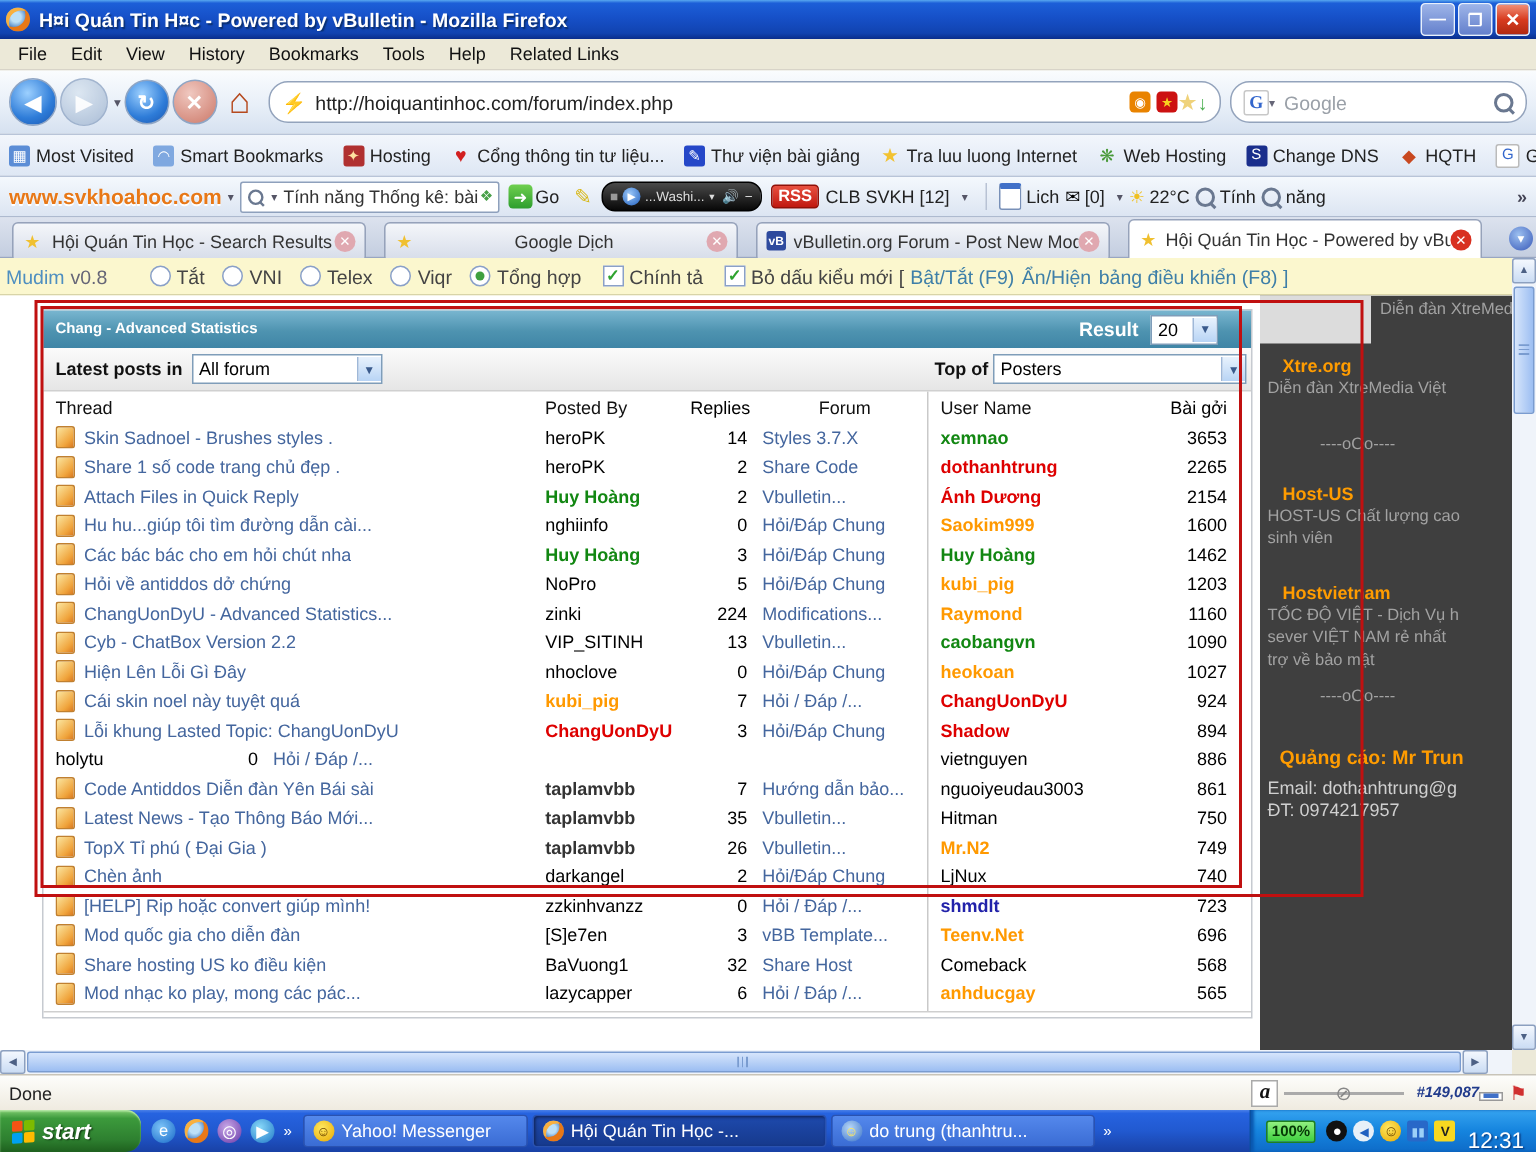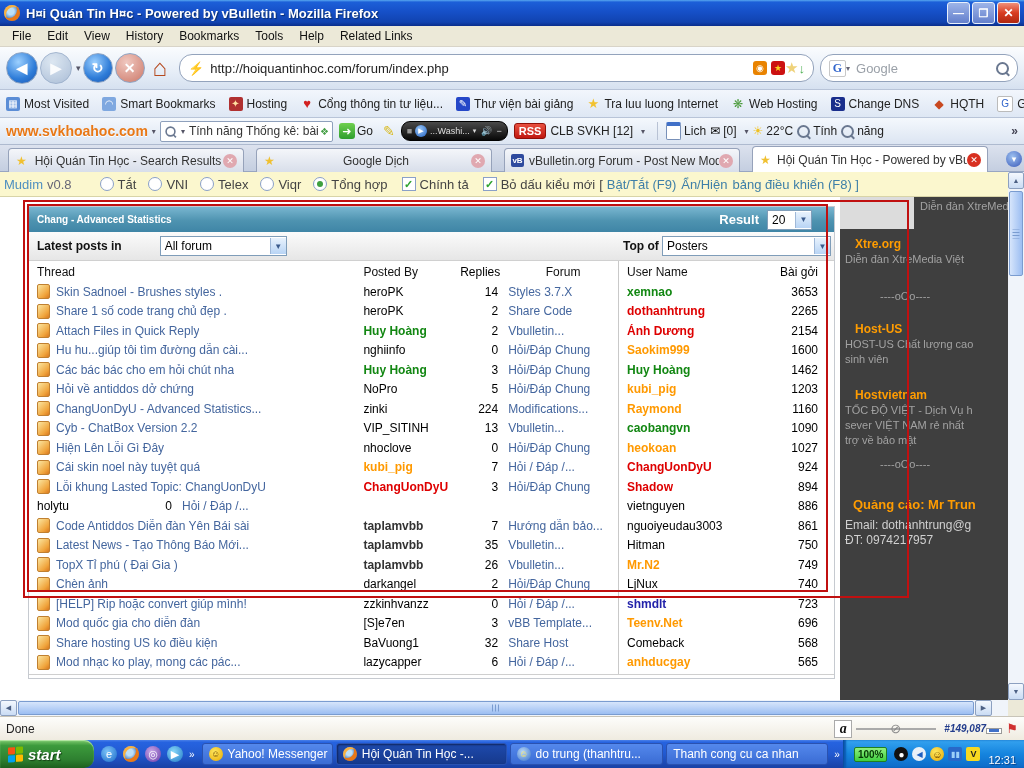--- a/index.html
+++ b/index.html
@@ -80,21 +80,21 @@
   
   #content{left:0;top:197px;width:1008px;height:503px;background:#fff;overflow:hidden;}
   
   #panel{position:absolute;left:28px;top:9px;width:807px;border:1px solid #C6CAD0;background:#fff;box-sizing:border-box;}
   .p-title{height:25px;background:linear-gradient(180deg,#79B6D0 0%,#4E93B0 55%,#3F85A6 100%);display:flex;align-items:center;padding:0 8px;}
   .p-title .pt{color:#fff;font-weight:bold;font-size:10px;flex:1;}
   .p-title .res{color:#fff;font-weight:bold;font-size:13px;margin-right:8px;}
   .xpsel{background:#fff;border:1px solid #7F9DB9;height:18px;display:flex;align-items:center;font-size:12px;color:#000;}
   .xpsel .val{padding:0 4px;flex:1;white-space:nowrap;overflow:hidden;}
   .xpsel .arr{width:15px;height:16px;background:linear-gradient(180deg,#E8F2FD,#B8D4F5);border-left:1px solid #9FB8D8;color:#3A5A8C;font-size:8px;display:flex;align-items:center;justify-content:center;}
-  .p-controls{height:28px;background:linear-gradient(180deg,#FBFBFB,#E6E6E6);border-bottom:1px solid #D0D0D0;display:flex;align-items:center;padding:0 8px;position:relative;gap:32px;}
+  .p-controls{height:28px;background:linear-gradient(180deg,#FBFBFB,#E6E6E6);border-bottom:1px solid #D0D0D0;display:flex;align-items:center;padding:0 8px;position:relative;}
   .p-controls .lbl{font-weight:bold;font-size:12px;color:#111;margin-right:6px;}
   .p-body{display:flex;}
   .sec-left{width:589px;box-sizing:border-box;padding:0 0 2px 8px;}
   .sec-right{width:218px;box-sizing:border-box;border-left:1px solid #C9C9C9;padding:0 16px 2px 8px;}
   .thead{display:flex;height:21px;align-items:center;font-size:12px;color:#111;}
   .trow{display:flex;height:19.5px;align-items:center;font-size:12px;}
   .c-thread{width:327px;display:flex;align-items:center;overflow:hidden;white-space:nowrap;}
   .c-poster{width:97px;overflow:hidden;white-space:nowrap;}
   .c-replies{width:38px;text-align:right;color:#000;}
   .c-forum{width:110px;margin-left:10px;overflow:hidden;white-space:nowrap;}
@@ -140,21 +140,21 @@
   #start-label{color:#fff;font-weight:bold;font-style:italic;font-size:15px;margin-left:5px;text-shadow:1px 1px 1px #164016;}
   .ql{display:flex;align-items:center;margin:0 4px;}
   .ql-ic{width:16px;height:16px;margin:0 3px;border-radius:50%;display:flex;align-items:center;justify-content:center;font-size:11px;color:#fff;}
   .taskchev{color:#fff;font-size:10px;margin:0 3px;}
   .task{height:22px;border-radius:3px;background:linear-gradient(180deg,#5488EC,#3A6CD4);border:1px solid #2A52B0;display:flex;align-items:center;padding:0 6px;margin-right:3px;color:#fff;font-size:12px;box-sizing:border-box;overflow:hidden;white-space:nowrap;}
   .task.active{background:linear-gradient(180deg,#1E4AAD,#16398C);box-shadow:inset 1px 1px 2px #10255C;}
   .task .tic{width:14px;height:14px;border-radius:50%;margin-right:5px;flex:none;display:flex;align-items:center;justify-content:center;font-size:9px;}
   #tray{margin-left:auto;height:28px;background:linear-gradient(180deg,#35A3F0 0%,#1584DE 50%,#0E6BC8 100%);border-left:1px solid #0A50A0;box-shadow:inset 2px 0 2px #0A58B0;display:flex;align-items:center;padding:0 8px 0 10px;}
   #battery{background:linear-gradient(180deg,#90F080,#3FCF3F);border:1px solid #208020;border-radius:2px;color:#063;font-size:10px;font-weight:bold;padding:1px 3px;margin-right:5px;color:#053805;}
   .tray-ic{width:14px;height:14px;margin:0 2px;display:flex;align-items:center;justify-content:center;font-size:10px;border-radius:2px;}
-  #clock{color:#fff;font-size:11px;margin-left:6px;text-shadow:1px 1px 1px #0A3C80;margin-top:12px;}
+  #clock{color:#fff;font-size:15px;margin-left:6px;text-shadow:1px 1px 1px #0A3C80;margin-top:12px;}
 </style>
 </head>
 <body>
 
 <div id="screen">
 
   <div id="titlebar" class="abs">
     <span class="ff-icon"></span>
     <span id="title-text">H¤i Quán Tin H¤c - Powered by vBulletin - Mozilla Firefox</span>
     <span class="winbtn min">—</span>
@@ -697,23 +697,20 @@
           <span>Yahoo! Messenger</span>
         </div>
         <div class="task active" style="width: 196px;">
           <span class="tic ff-icon"></span>
           <span>Hội Quán Tin Học -...</span>
         </div>
         <div class="task" style="width: 176px;">
           <span class="tic" style="background: radial-gradient(circle at 40% 35%, rgb(184, 216, 248), rgb(56, 112, 200)); color: rgb(255, 232, 96);">☺</span>
           <span>do trung (thanhtru...</span>
         </div>
-        <div class="task" style="width: 186px;">
-          <span>Thanh cong cu ca nhan</span>
-        </div>
         <span class="taskchev">»</span>
       </div>
     <div id="tray">
       <span id="battery">100%</span>
       <span class="tray-ic" style="background:#111;border-radius:50%;color:#fff;">●</span>
       <span class="tray-ic" style="background:#E8F0F8;border-radius:50%;color:#2060C0;font-size:8px;">◀</span>
       <span class="tray-ic" style="background:radial-gradient(circle at 40% 35%,#FFE860,#E8A800);border-radius:50%;color:#704800;">☺</span>
       <span class="tray-ic" style="background:#2868C8;color:#9CD0F8;font-size:8px;">▮▮</span>
       <span class="tray-ic" style="background:#F8D820;color:#222;font-size:9px;font-weight:bold;">V</span>
       <span id="clock">12:31</span>

